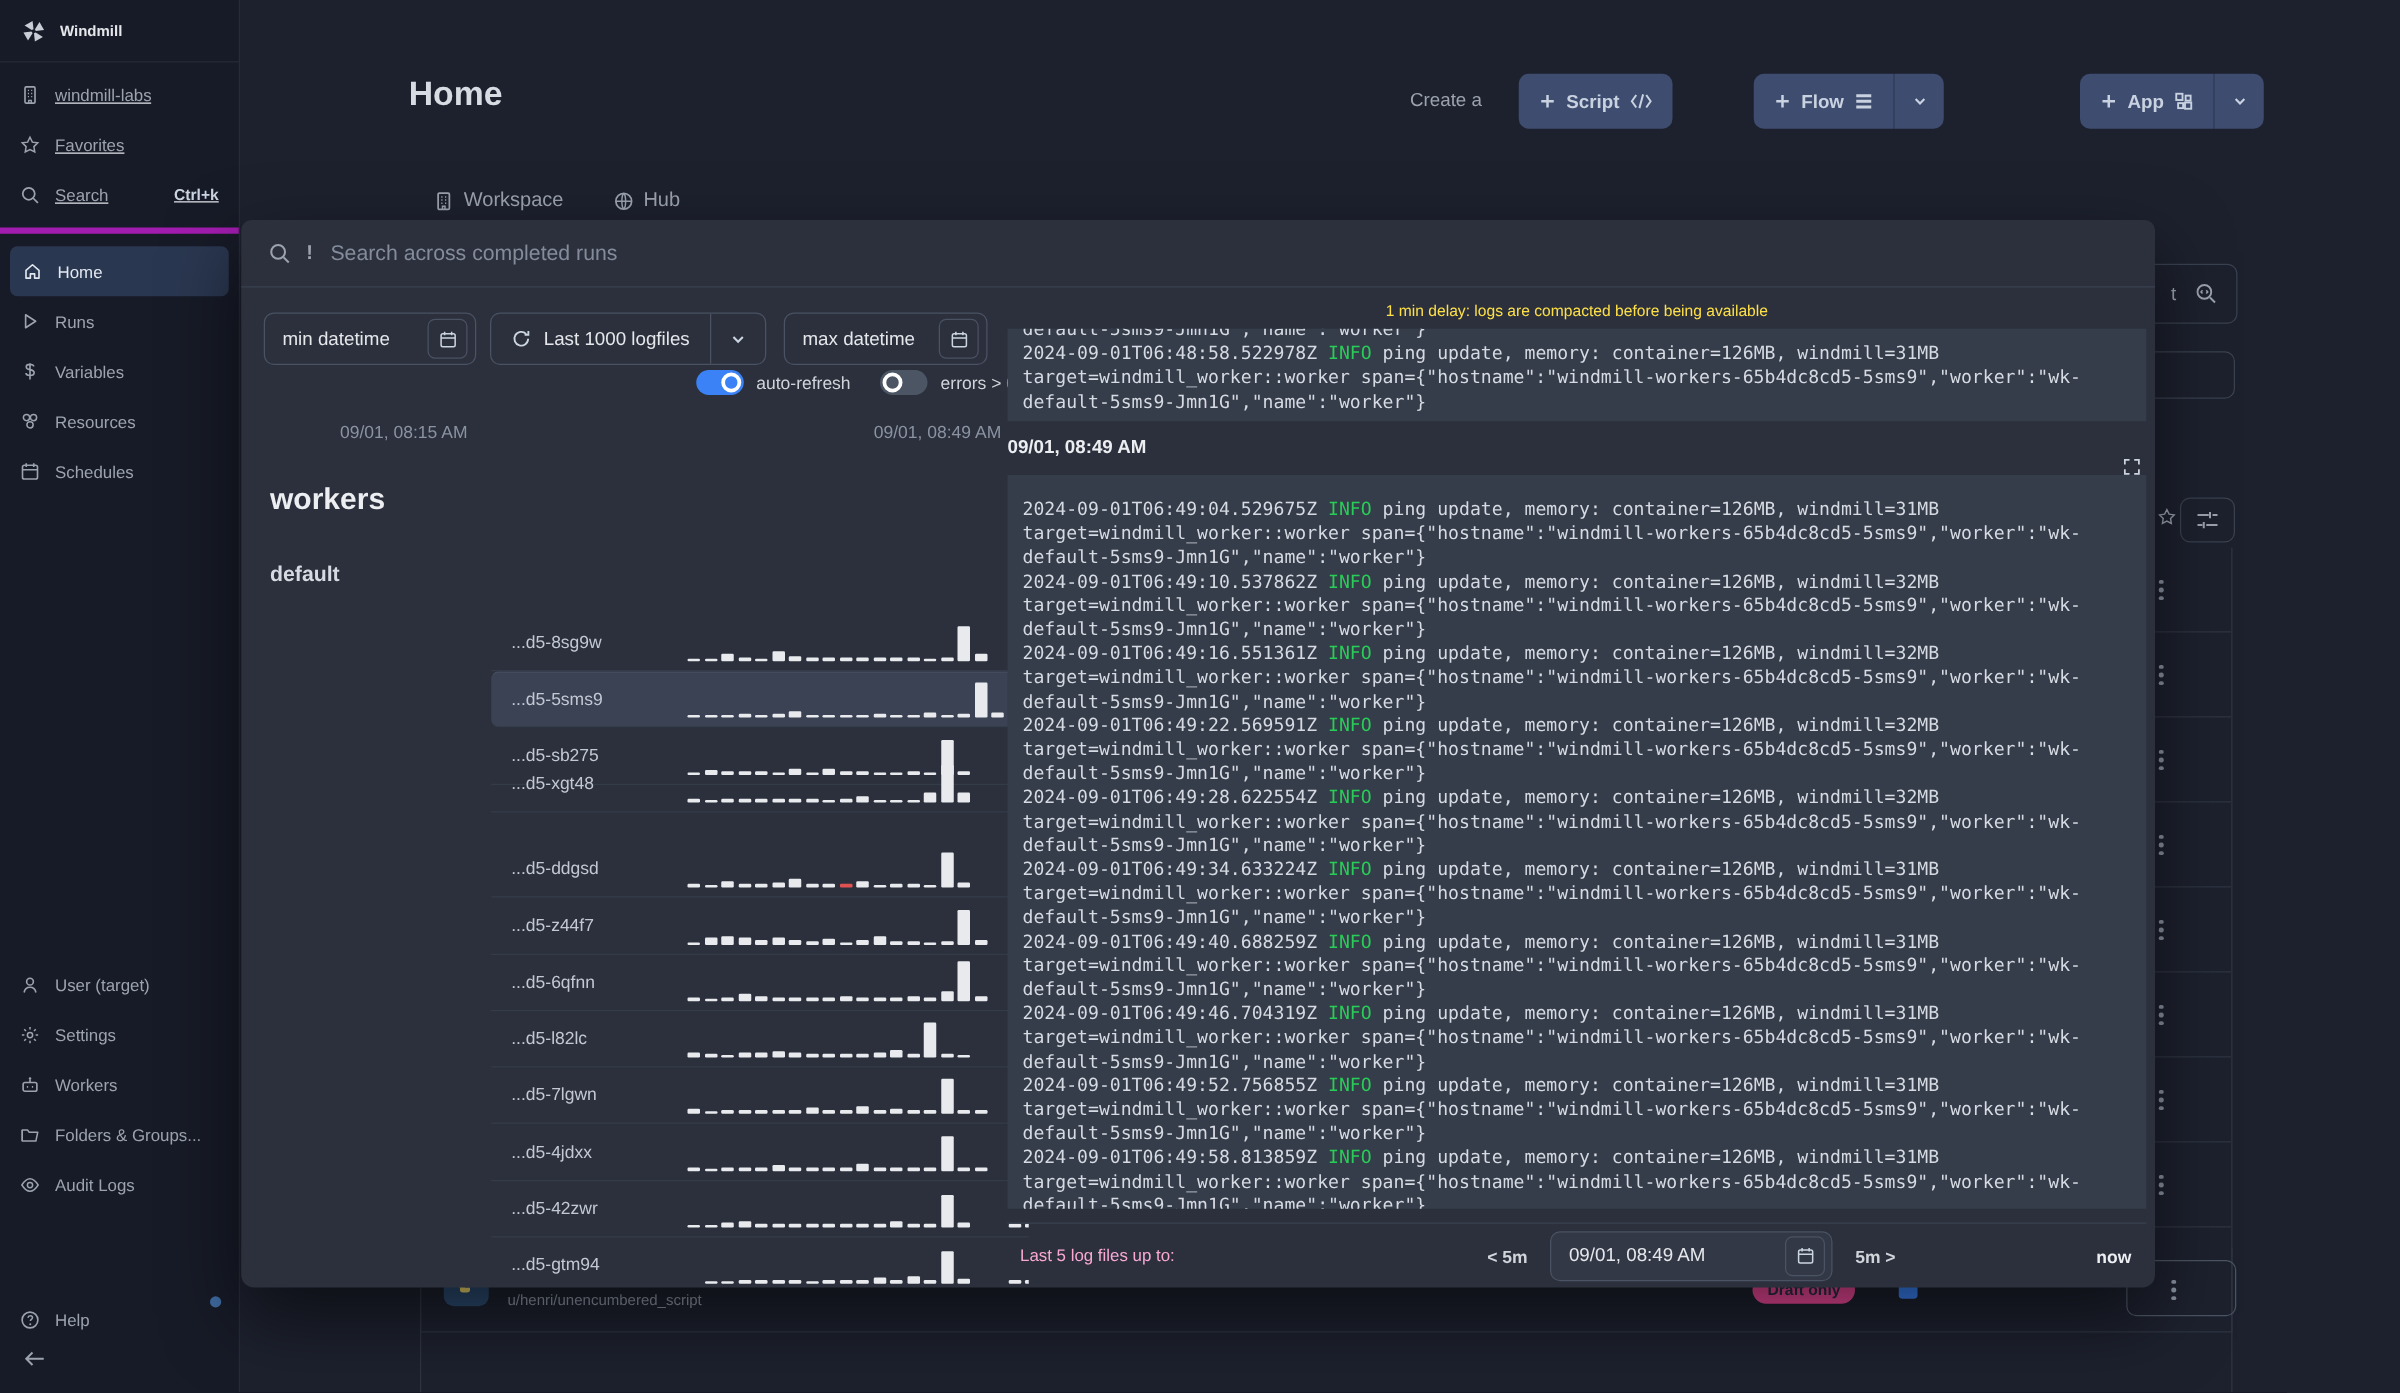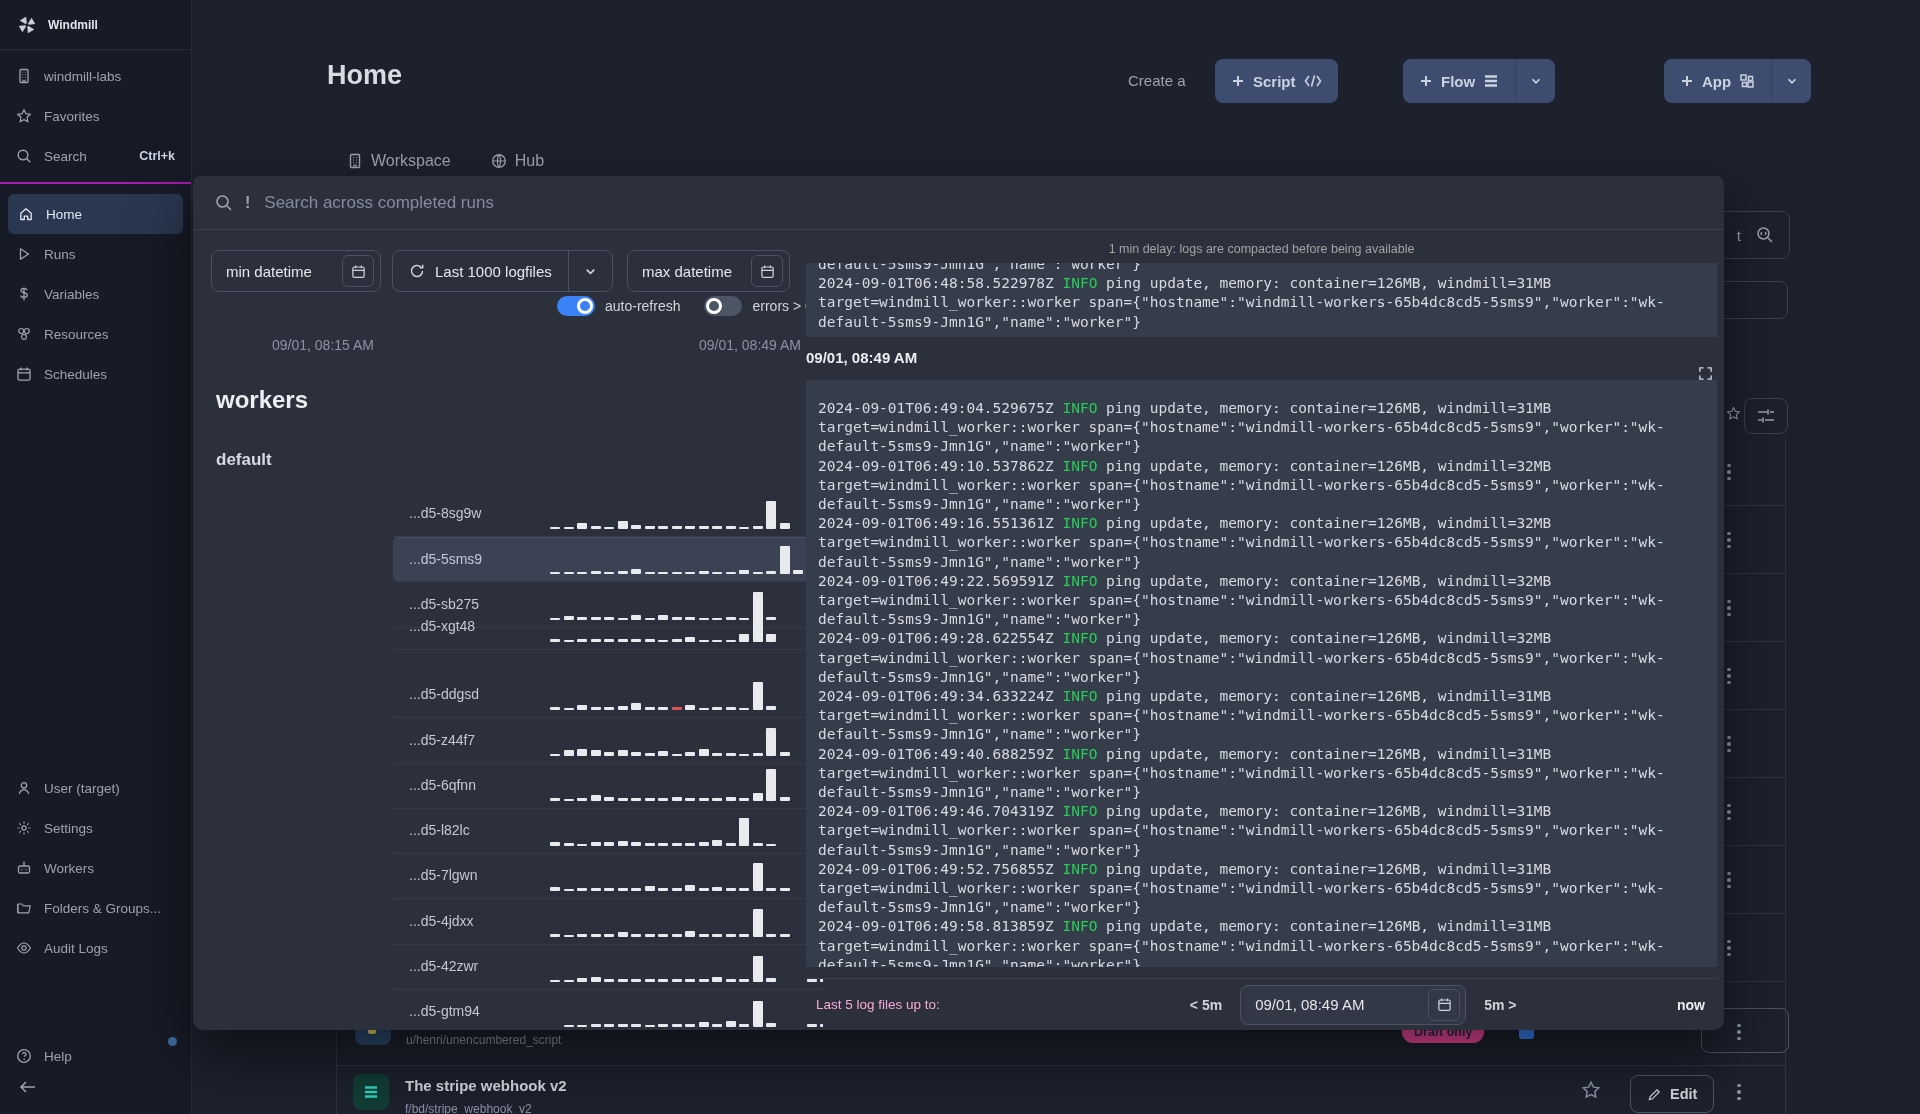--- a/index.html
+++ b/index.html
@@ -9,21 +9,21 @@
   .abs{position:absolute;}
   svg{display:block;}
 
   
   .sidebar{left:0;top:0;width:192px;height:1114px;background:#171b27;border-right:1px solid #262b38;z-index:5;}
   .brand{display:flex;align-items:center;gap:10px;height:50px;padding:0 16px;border-bottom:1px solid #262b38;}
   .brand-name{font-size:12px;font-weight:700;color:#e5e7eb;}
   .side-item{display:flex;align-items:center;gap:12px;height:40px;padding:0 16px;color:#9ca3af;font-size:13.5px;cursor:pointer;}
   .side-item .lbl{white-space:nowrap;overflow:hidden;}
   .side-item.active{background:#2a3750;color:#e2e8f0;border-radius:6px;margin:0 8px;padding:0 10px;}
-  .side-sec{border-bottom:2px solid #a21caf;padding:6px 0;}
+  .side-sec{border-bottom:5px solid #a21caf;padding:6px 0;text-decoration:underline;}
   .shortcut{margin-left:auto;font-weight:700;color:#cbd5e1;font-size:12.5px;}
   .help-dot{position:absolute;left:168px;top:1037px;width:9px;height:9px;border-radius:50%;background:#3f6aa0;}
   .back-arrow{left:18px;top:1078px;color:#9ca3af;cursor:pointer;}
 
   
   .page-title{left:327px;top:60px;font-size:27px;font-weight:600;color:#d7dbe2;}
   .create-a{left:1128px;top:72px;font-size:15px;color:#9ca3af;}
   .hbtn{display:flex;align-items:center;gap:8px;height:44px;padding:0 16px;background:#3e4c70;border-radius:8px;
         color:#c9d2e0;font-size:15px;font-weight:700;cursor:pointer;}
   .hgroup{display:flex;align-items:stretch;}
@@ -281,45 +281,20 @@
     <div class="badge" style="position:absolute;left:1065px;top:23px;">Draft only</div>
     <div style="position:absolute;left:1182px;top:26px;width:15px;height:15px;border-radius:3px;background:#3b82f6;"></div>
     <div style="position:absolute;left:1364px;top:10px;width:88px;height:45px;border:1px solid #4b5563;border-radius:8px;"></div>
     <div class="kebab" style="position:absolute;left:1388px;top:22px;left:1392px;">
         <i></i>
         <i></i>
         <i></i>
       </div>
   </div>
 
-  <div class="abs" style="left:336px;top:1066px;width:1450px;height:48px;border-left:1px solid #2e3442;border-right:1px solid #2e3442;">
-    <div class="item-icon" style="position:absolute;left:16px;top:8px;background:#123c36;">
-      <svg width="18" height="18" viewBox="0 0 18 18">
-          <path d="M3 4.5h12M3 9h12M3 13.5h12" stroke="#2dd4bf" stroke-width="2.6"></path>
-        </svg>
-    </div>
-    <div class="row-title" style="position:absolute;left:68px;top:11px;">The stripe webhook v2</div>
-    <div class="row-path" style="position:absolute;left:68px;top:33px;">f/bd/stripe_webhook_v2</div>
-    <span style="position:absolute;left:1244px;top:14px;">
-        <svg width="20" height="20" viewBox="0 0 16 16">
-          <path d="M8 1.8l1.9 3.9 4.3.6-3.1 3 .7 4.3L8 11.6 4.2 13.6l.7-4.3-3.1-3 4.3-.6z" stroke="#8b93a3" stroke-width="1.2" fill="none"></path>
-        </svg>
-      </span>
-    <div class="edit-btn" style="position:absolute;left:1293px;top:9px;">
-      <svg width="15" height="15" viewBox="0 0 16 16">
-          <path d="M2.5 13.5l.9-3.2 7.3-7.3 2.3 2.3-7.3 7.3z" stroke="#d1d5db" stroke-width="1.3" fill="none"></path>
-        </svg>
-      <span>Edit</span>
-    </div>
-    <div class="kebab" style="position:absolute;left:1392px;top:14px;">
-        <i></i>
-        <i></i>
-        <i></i>
-      </div>
-  </div>
 
   <aside class="abs sidebar">
     <div class="brand">
       <span>
         <svg width="22" height="22" viewBox="0 0 24 24">
             <g fill="#c8cdd6">
               <path d="M12 12 4 7l7-4z"></path>
               <path d="M12 12l5-8 4 7z"></path>
               <path d="M12 12l8 5-7 4z"></path>
               <path d="M12 12l-5 8-4-7z"></path>
@@ -841,21 +816,21 @@
             <b class="" style="height:26px"></b>
             <b class="" style="height:4px"></b>
             <b class="gap" style="height:2px"></b>
             <b class="gap" style="height:2px"></b>
             <b class="" style="height:3px"></b>
             <b class="" style="height:3px"></b>
           </span>
         </div>
       </div>
 
-    <div class="abs" style="left:613px;top:66px;width:911px;text-align:center;font-size:12.5px;color:#a3a3a3;">1 min delay: logs are compacted before being available</div>
+    <div class="abs" style="left:613px;top:66px;width:911px;text-align:center;font-size:12.5px;color:#fde047;">1 min delay: logs are compacted before being available</div>
 
     <div class="log-block" style="left:613px;top:87px;height:74px;" id="log-top-mount"><div style="margin-top:-10px">default-5sms9-Jmn1G","name":"worker"}</div><div><span>2024-09-01T06:48:58.522978Z</span> <span class="log-info">INFO</span> ping update, memory: container=126MB, windmill=31MB
 target=windmill_worker::worker span={"hostname":"windmill-workers-65b4dc8cd5-5sms9","worker":"wk-
 default-5sms9-Jmn1G","name":"worker"}</div></div>
 
     <div class="abs log-sec-h" style="left:613px;top:168px;width:911px;">09/01, 08:49 AM</div>
     <span class="abs" style="left:1505px;top:190px;">
       <svg width="15" height="15" viewBox="0 0 16 16">
           <path d="M2 6V2h4M14 6V2h-4M2 10v4h4M14 10v4h-4" stroke="#cbd5e1" stroke-width="1.5" fill="none"></path>
         </svg>

